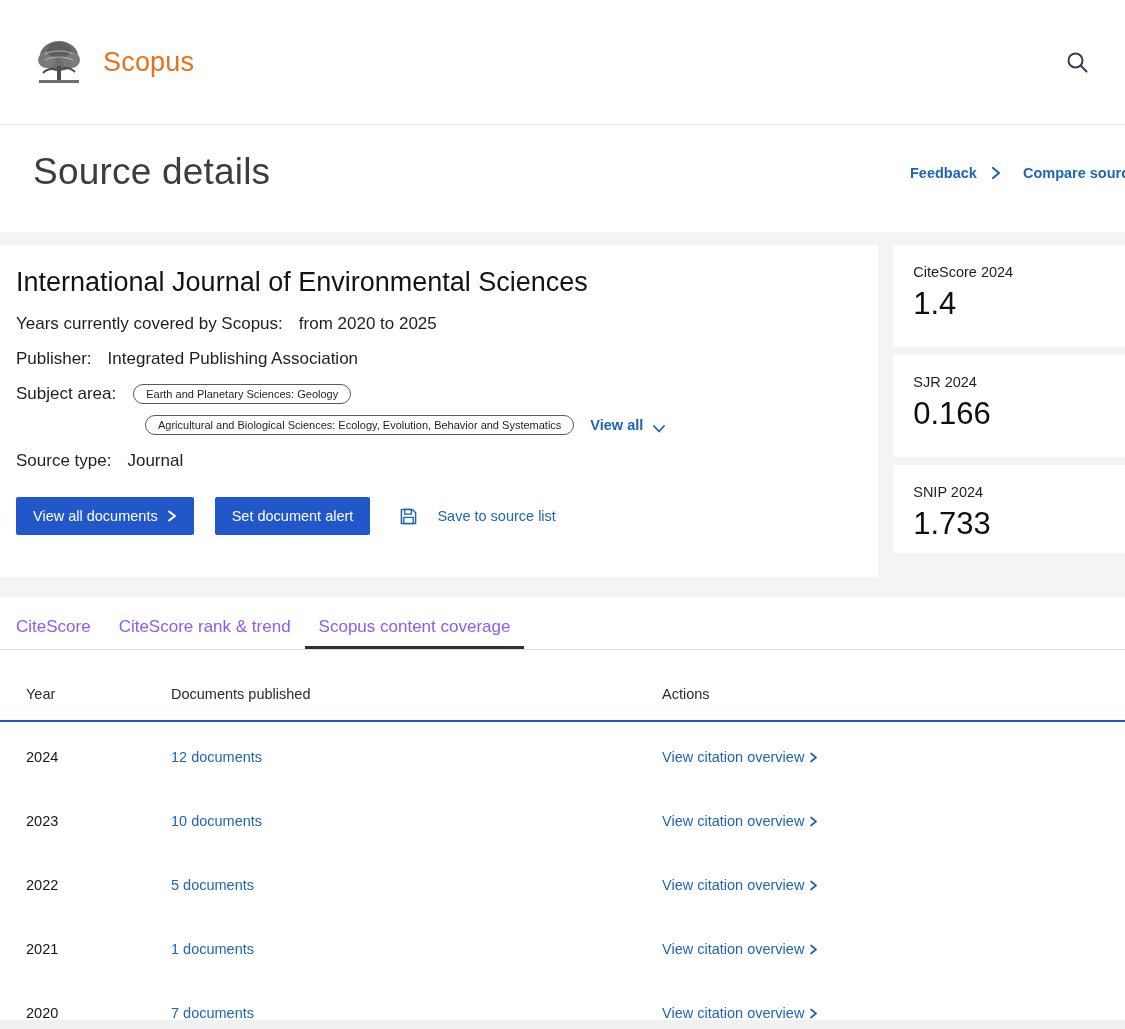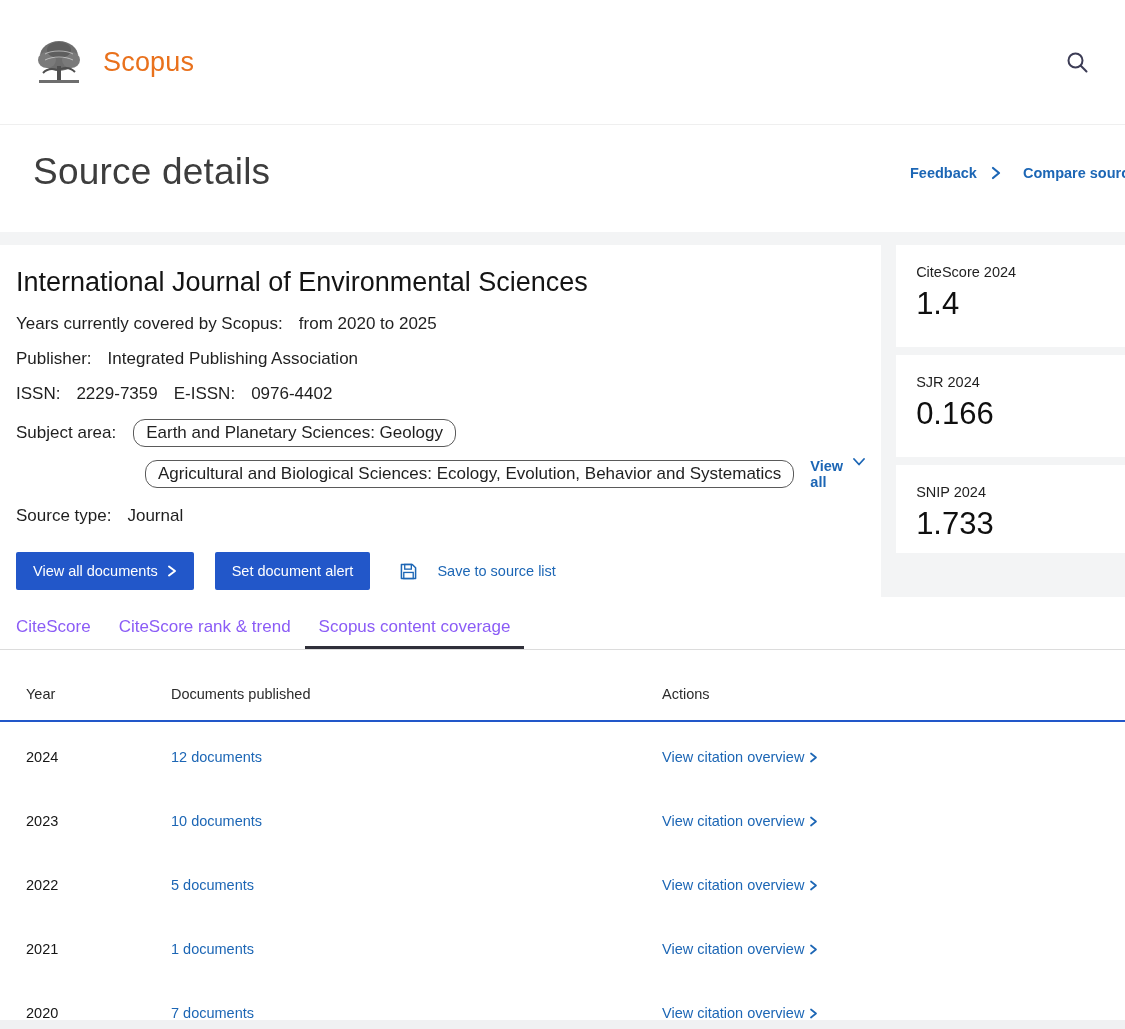--- a/index.html
+++ b/index.html
@@ -32,25 +32,25 @@
   
   .gray-band{height:365px;background:#F3F4F5;display:flex;align-items:flex-start;gap:15px;padding-top:13px;}
   .main-card{width:890px;min-height:332px;background:#fff;padding:22px 16px 20px;}
   .journal-title{margin:0 0 16px;font-size:27px;font-weight:400;color:#141414;}
   .detail-line{font-size:17px;margin:0 0 15px;display:flex;align-items:center;flex-wrap:nowrap;}
   .detail-line .label{color:#1F1F1F;}
   .detail-line .value{margin-left:16px;color:#1F1F1F;}
   .issn-gap{margin-left:16px;}
   .pill{
     display:inline-flex;align-items:center;border:1px solid #5A5A5A;border-radius:12px;
-    padding:3px 12px;font-size:17px;color:#1F1F1F;background:#fff;white-space:nowrap;
+    padding:3px 12px;font-size:11px;color:#1F1F1F;background:#fff;white-space:nowrap;
   }
   .subject-row{display:flex;align-items:center;margin-bottom:11px;}
   .subject-row.second{margin-left:129px;margin-bottom:4px;}
-  .view-all{display:inline-flex;align-items:flex-start;gap:10px;margin-left:16px;color:var(--link);font-size:14.5px;font-weight:600;text-decoration:none;cursor:pointer;}
+  .view-all{display:inline-flex;align-items:flex-end;gap:10px;margin-left:16px;color:var(--link);font-size:14.5px;font-weight:600;text-decoration:none;cursor:pointer;}
   .source-type-line{margin-top:16px;}
   .actions-row{display:flex;align-items:center;margin-top:26px;gap:21px;}
   .btn-primary{
     display:inline-flex;align-items:center;gap:9px;background:var(--accent);color:#fff;
     border:none;border-radius:2px;padding:11px 17px;font-size:14.5px;font-family:inherit;cursor:pointer;
   }
   .save-link{display:inline-flex;align-items:center;gap:20px;color:var(--link);font-size:14.5px;text-decoration:none;margin-left:9px;cursor:pointer;}
   .metrics-col{width:235px;display:flex;flex-direction:column;gap:8px;}
   .metric-card{background:#fff;padding:19px 20px;height:102px;}
   .metric-card.small{height:88px;}
@@ -130,26 +130,20 @@
     <p class="detail-line">
       <span class="label">Years currently covered by Scopus:</span>
       <span class="value">from 2020 to 2025</span>
     </p>
 
     <p class="detail-line">
       <span class="label">Publisher:</span>
       <span class="value">Integrated Publishing Association</span>
     </p>
 
-    <p class="detail-line">
-      <span class="label">ISSN:</span>
-      <span class="value">2229-7359</span>
-      <span class="label issn-gap">E-ISSN:</span>
-      <span class="value">0976-4402</span>
-    </p>
 
     <div class="subject-row">
       <span class="label" style="font-size:17px;">Subject area:</span>
       <span class="pill" style="margin-left:17px;">Earth and Planetary Sciences: Geology</span>
     </div>
     <div class="subject-row second">
       <span class="pill">Agricultural and Biological Sciences: Ecology, Evolution, Behavior and Systematics</span>
       <a class="view-all">
         <span>View all</span>
         <span style="line-height:0;">

